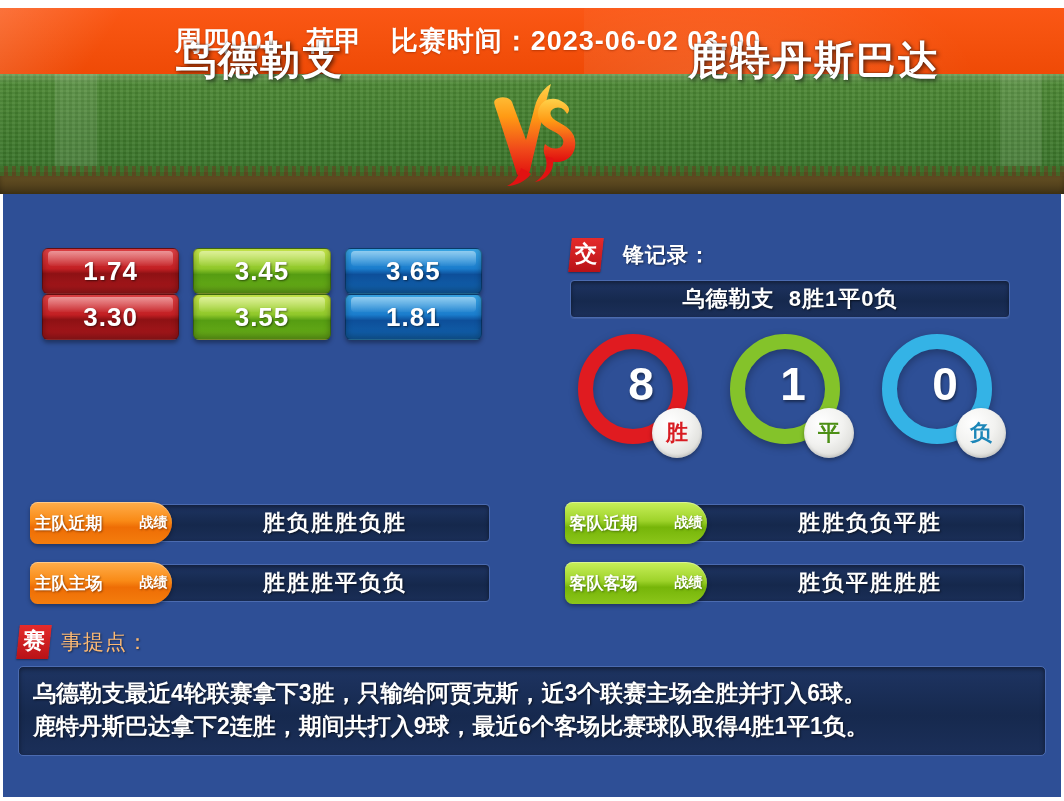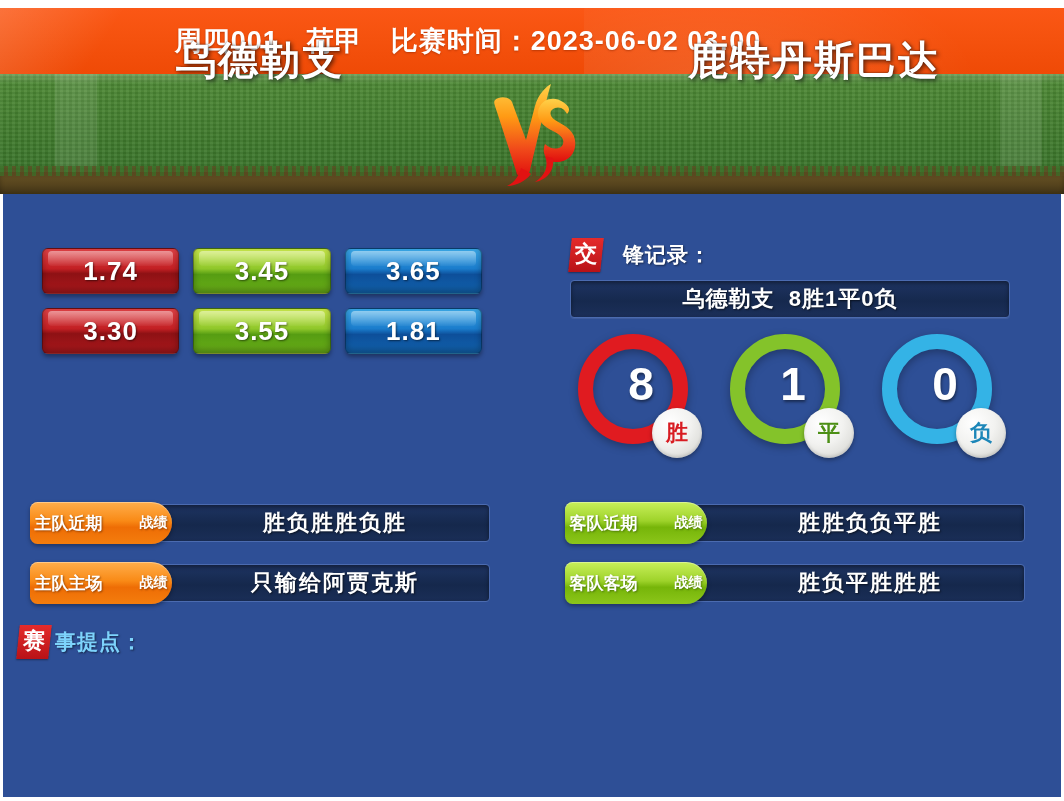--- a/index.html
+++ b/index.html
@@ -56,21 +56,21 @@
     display:flex;align-items:center;justify-content:center;
     color:#fff;font-size:23px;font-weight:bold;letter-spacing:2px;
     box-shadow:0 3px 5px rgba(0,0,0,.35),inset 0 -3px 6px rgba(0,0,0,.35);
     text-shadow:1px 1px 2px rgba(0,0,0,.55);border:1px solid rgba(0,0,0,.35);}
   .bar.red{background:linear-gradient(180deg,#e8373a 0%,#cf1f22 42%,#9d0f12 55%,#b31b1e 100%);}
   .bar.green{background:linear-gradient(180deg,#4fd44f 0%,#1fae28 42%,#128a16 55%,#1d9b21 100%);}
   .bar .gloss{position:absolute;left:6px;right:6px;top:3px;height:16px;border-radius:5px;
     background:linear-gradient(180deg,rgba(255,255,255,.42),rgba(255,255,255,.05));pointer-events:none;}
   .gem{position:absolute;left:18px;top:-7px;width:44px;height:44px;}
 
-  .odds-row{display:flex;gap:14px;margin-bottom:14px;}
+  .odds-row{display:flex;gap:14px;}
   .odd{flex:1;height:44px;border-radius:6px;display:flex;align-items:center;justify-content:center;
     color:#fff;font-size:26px;font-weight:bold;letter-spacing:1px;position:relative;
     box-shadow:0 3px 4px rgba(0,0,0,.35),inset 0 -3px 6px rgba(0,0,0,.3);
     text-shadow:1px 1px 2px rgba(0,0,0,.5);border:1px solid rgba(0,0,0,.4);}
   .odd.c-red{background:linear-gradient(180deg,#e04145 0%,#c21f23 45%,#8e1114 56%,#aa181c 100%);}
   .odd.c-green{background:linear-gradient(180deg,#c8e84a 0%,#8fc72a 45%,#569d12 58%,#69ad18 100%);}
   .odd.c-blue{background:linear-gradient(180deg,#3aa8e8 0%,#1a7ccc 45%,#0d4f9a 58%,#1263ad 100%);}
   .odd .gloss{position:absolute;left:5px;right:5px;top:2px;height:15px;border-radius:4px;
     background:linear-gradient(180deg,rgba(255,255,255,.45),rgba(255,255,255,.04));pointer-events:none;}
 
@@ -134,21 +134,21 @@
   .form-track{position:absolute;left:110px;top:2px;right:0;height:38px;border-radius:4px;
     background:linear-gradient(180deg,#1e3462 0%,#15284c 55%,#1a2e57 100%);
     border:1px solid #4b6bb0;box-shadow:inset 0 2px 4px rgba(0,0,0,.45);
     display:flex;align-items:center;justify-content:center;padding-left:40px;box-sizing:border-box;}
   .form-value{color:#fff;font-size:22px;font-weight:bold;letter-spacing:2px;
     text-shadow:1px 1px 2px rgba(0,0,0,.6);}
 
   
   .notes{position:absolute;left:18px;top:626px;width:1028px;}
   .notes-head{display:flex;align-items:center;height:32px;margin-bottom:8px;}
-  .notes-head .label{color:#7dd3fc;font-size:21px;font-weight:bold;margin-left:5px;
+  .notes-head .label{color:#fdba74;font-size:21px;font-weight:normal;margin-left:11px;
     text-shadow:1px 1px 2px rgba(0,0,0,.5);letter-spacing:1px;}
   .notes-box{border-radius:5px;padding:10px 14px 12px 14px;
     background:linear-gradient(180deg,#1e3462 0%,#16294e 55%,#1b2f59 100%);
     border:1px solid #4b6bb0;box-shadow:inset 0 2px 5px rgba(0,0,0,.45);}
   .notes-line{color:#fff;font-size:23px;font-weight:bold;line-height:33px;
     text-shadow:1px 1px 2px rgba(0,0,0,.6);letter-spacing:0px;white-space:nowrap;}
 
   .bottom-strip{position:absolute;left:0;bottom:0;width:1064px;height:4px;background:#ffffff;}
   .edge-l{position:absolute;left:0;top:194px;width:3px;height:607px;background:#fff;}
   .edge-r{position:absolute;right:0;top:194px;width:3px;height:607px;background:#fff;}
@@ -264,21 +264,21 @@
         <span class="form-value">胜负胜胜负胜</span>
       </div>
       <div class="form-label orange">
         <span>主队近期</span>
           <span class="small">战绩</span>
       </div>
     </div>
 
     <div class="form-row left row2">
       <div class="form-track">
-        <span class="form-value">只输给阿贾克斯</span>
+        <span class="form-value">胜胜胜平负负</span>
       </div>
       <div class="form-label orange">
         <span>主队主场</span>
           <span class="small">战绩</span>
       </div>
     </div>
 
     <div class="form-row right row1">
       <div class="form-track">
         <span class="form-value">胜胜负负平胜</span>
@@ -300,18 +300,22 @@
     </div>
   </div>
 
   <div class="notes">
     <div class="notes-head">
       <span class="tag-red">
         <span>赛</span>
       </span>
       <span class="label">事提点：</span>
     </div>
+    <div class="notes-box">
+      <div class="notes-line">乌德勒支最近4轮联赛拿下3胜，只输给阿贾克斯，近3个联赛主场全胜并打入6球。</div>
+      <div class="notes-line">鹿特丹斯巴达拿下2连胜，期间共打入9球，最近6个客场比赛球队取得4胜1平1负。</div>
+    </div>
   </div>
 
   <div class="edge-l"></div>
   <div class="edge-r"></div>
   <div class="bottom-strip"></div>
 </div>
 
 </body></html>

